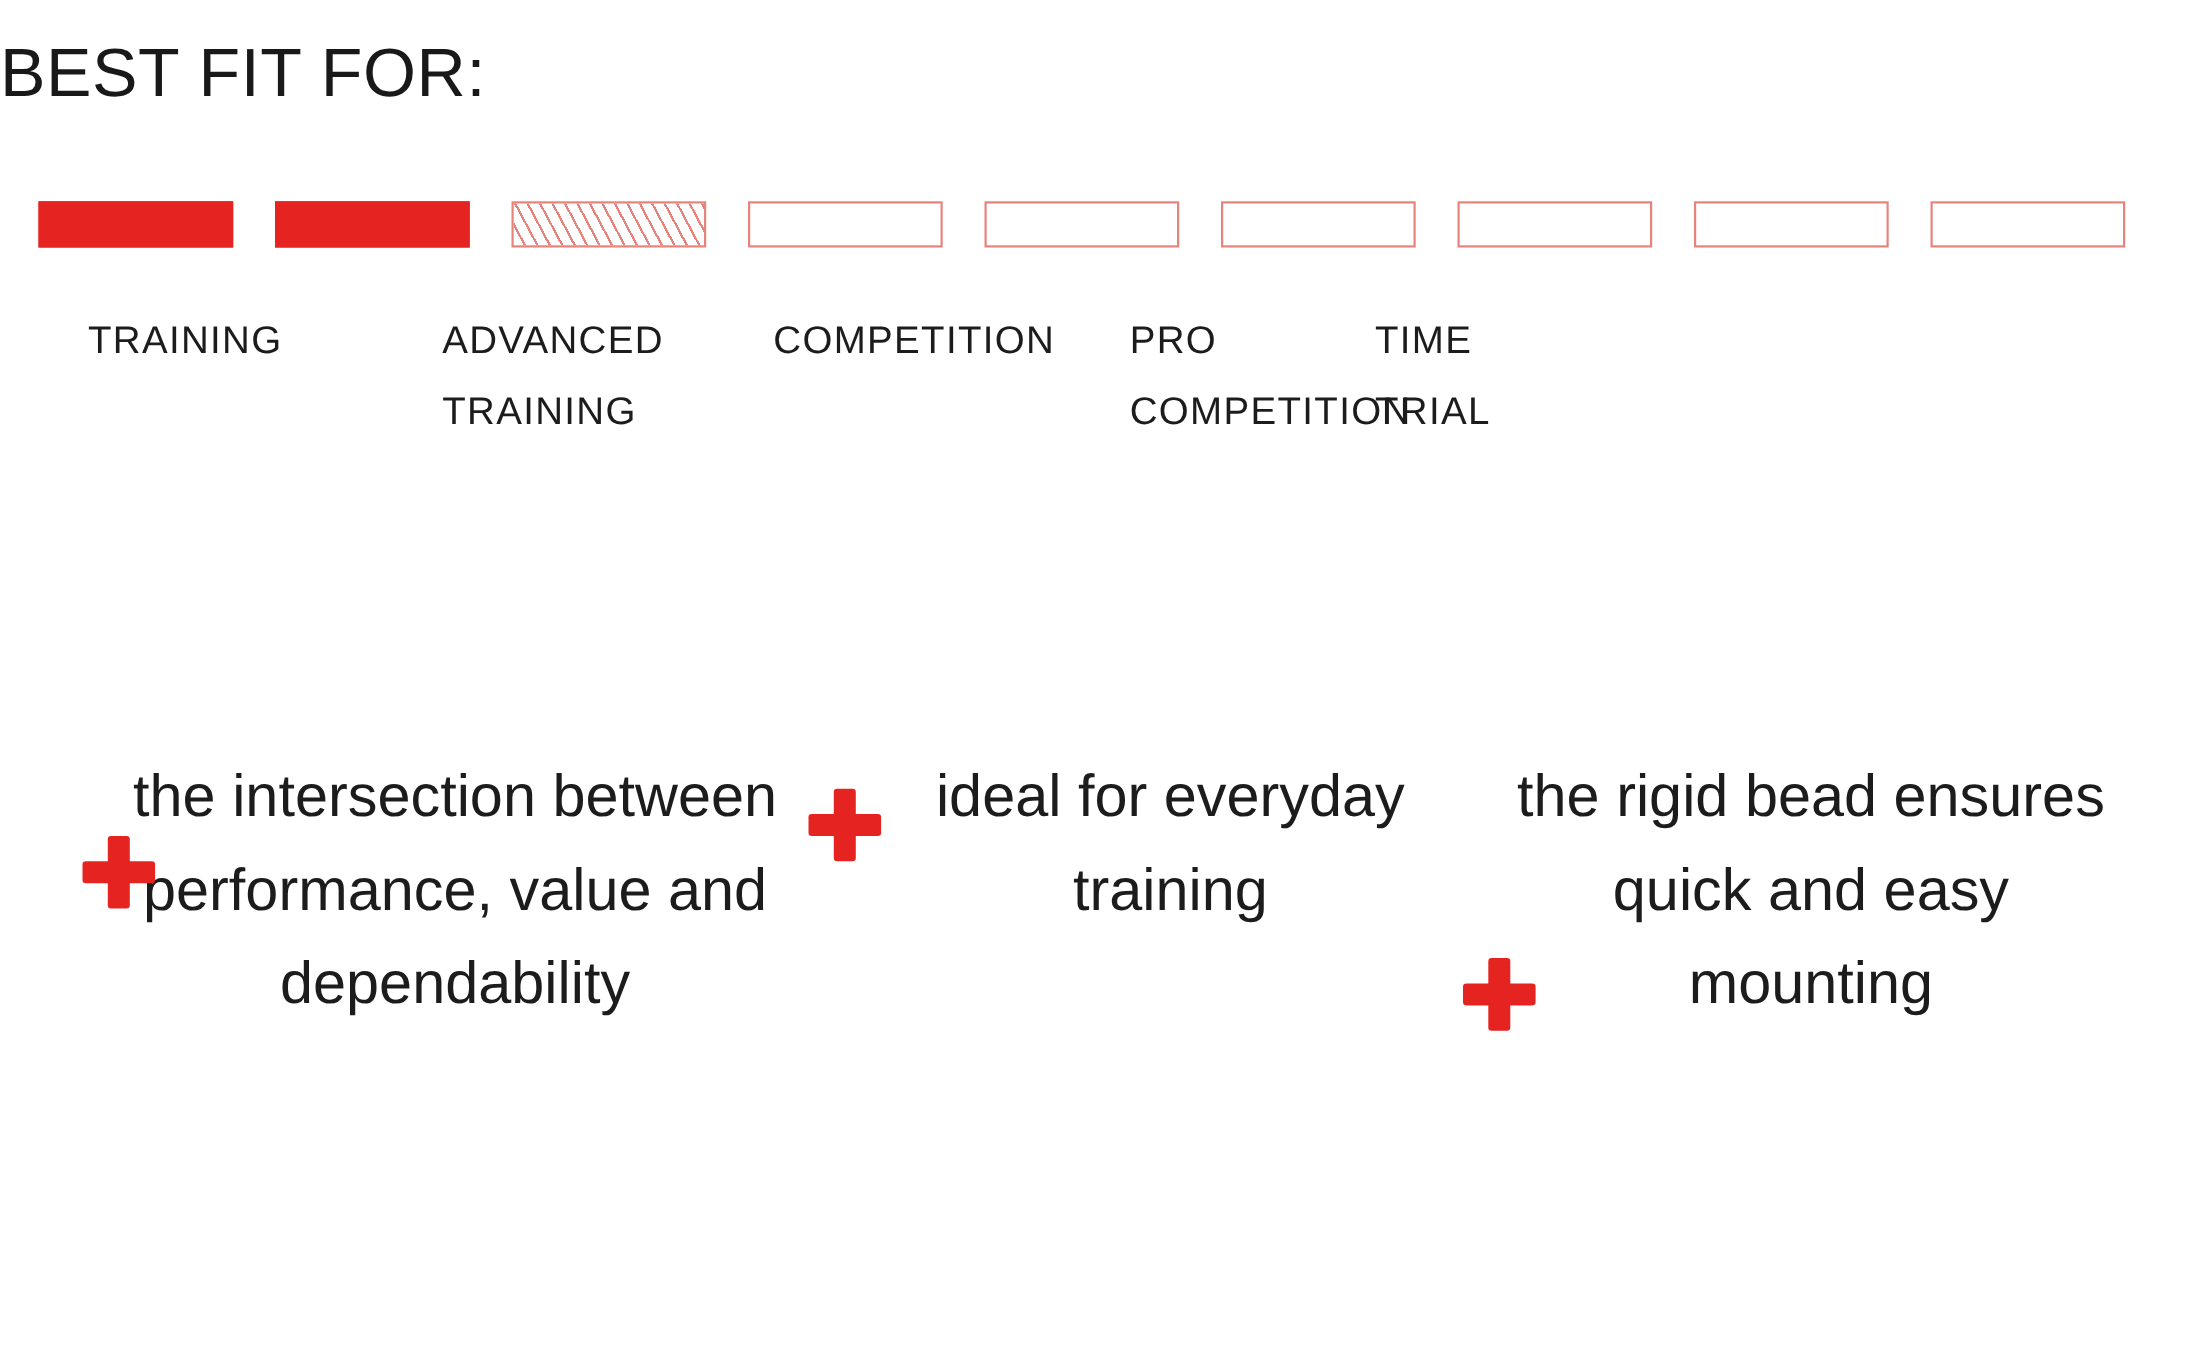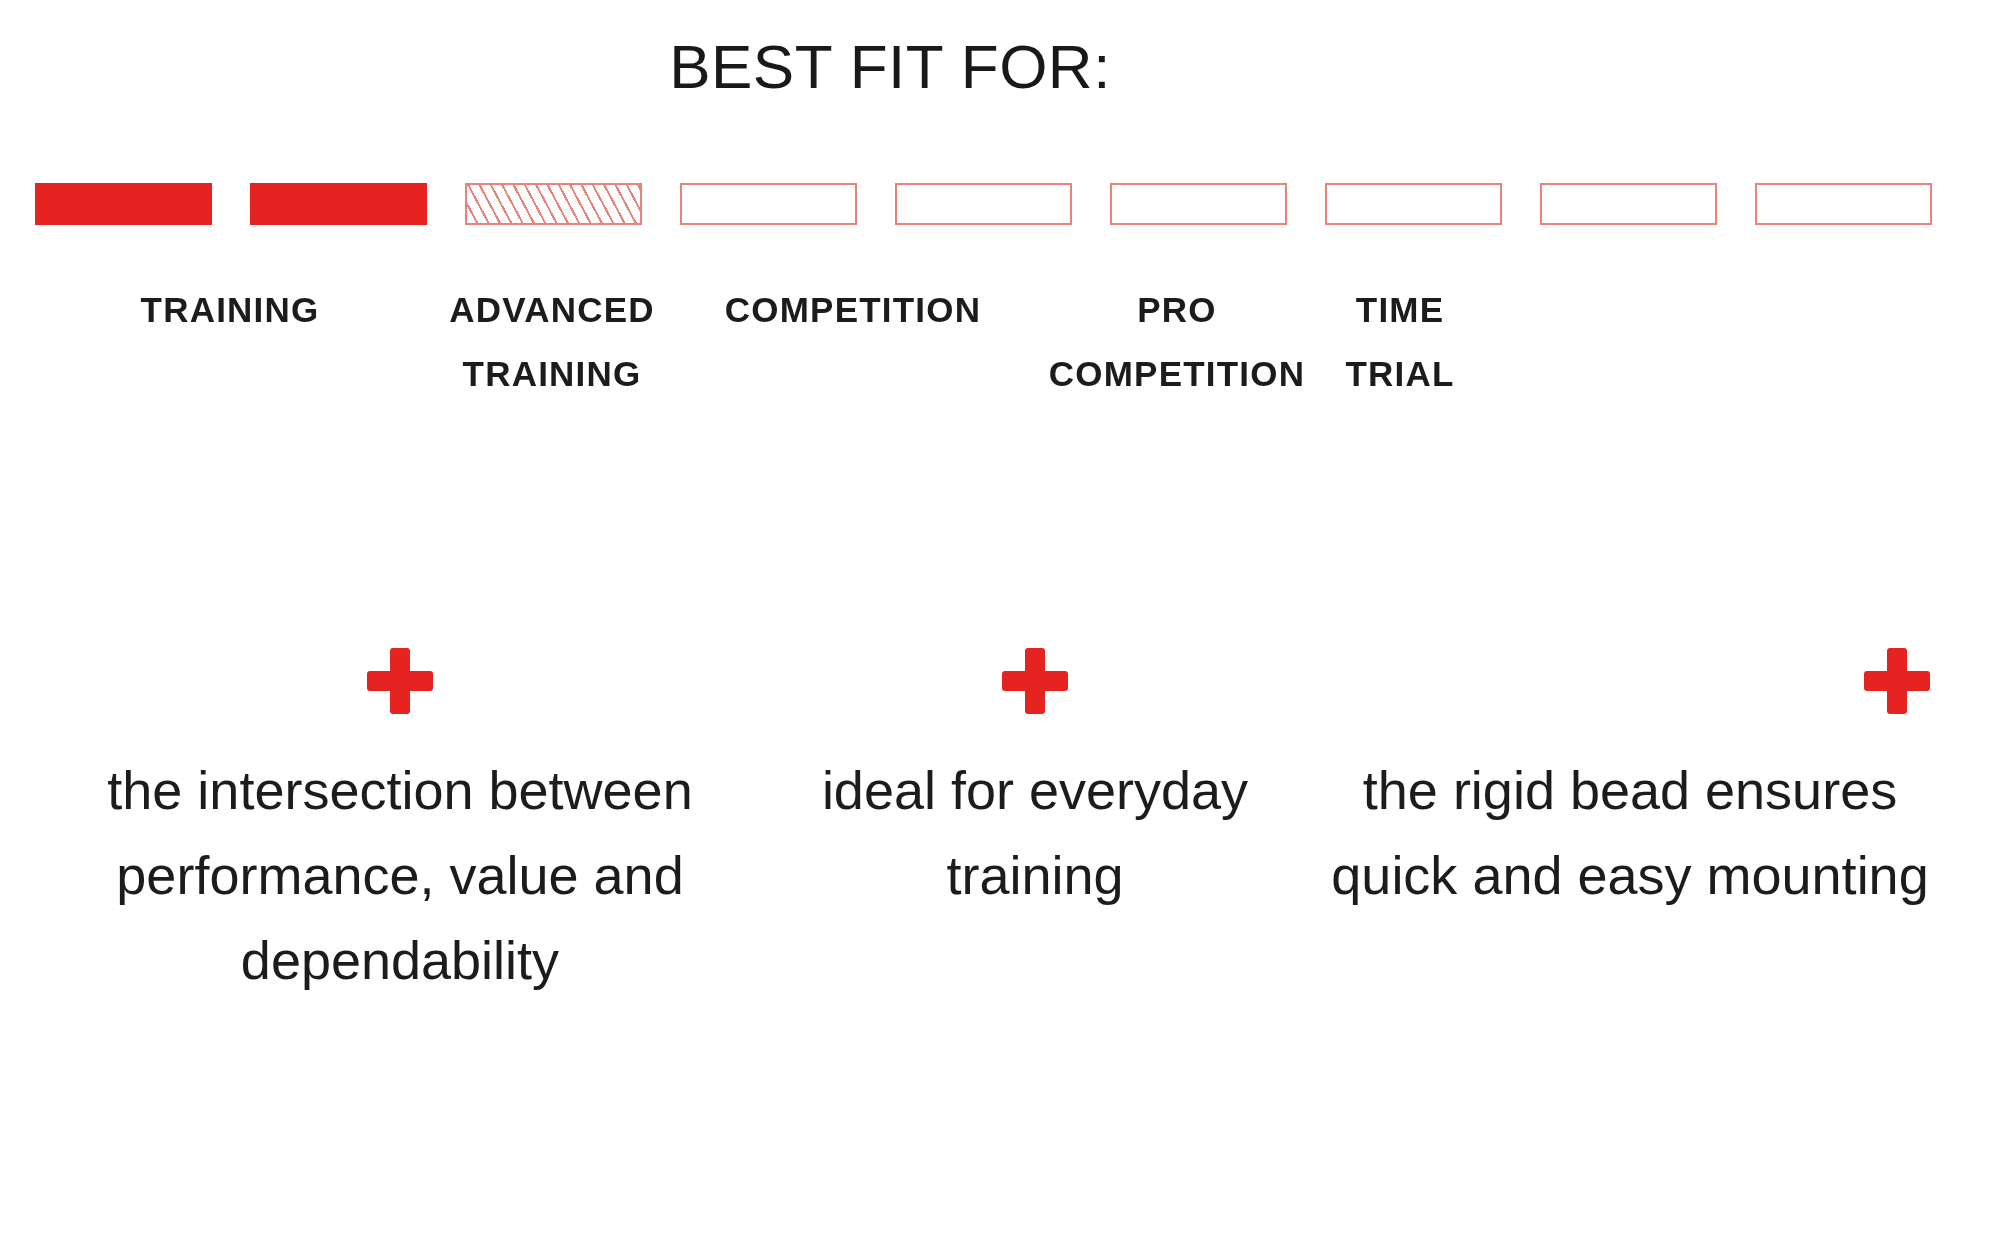--- a/index.html
+++ b/index.html
@@ -15,21 +15,21 @@
     overflow: hidden;
     position: relative;
   }
 
   
   .title {
     position: absolute;
     top: 33px;
     left: 0;
     width: 1780px;
-    text-align: center;
+    text-align: left;
     font-size: 62px;
     font-weight: 400;
     letter-spacing: 0.5px;
     color: #191919;
     line-height: 1.1;
   }
 
   
   .scale {
     position: absolute;
@@ -66,42 +66,42 @@
   .scale-labels {
     position: absolute;
     top: 278px;
     left: 0;
     width: 2000px;
     height: 120px;
   }
   .scale-label {
     position: absolute;
     top: 0;
-    text-align: center;
+    text-align: left;
     font-size: 35px;
-    font-weight: 700;
+    font-weight: 400;
     letter-spacing: 1.2px;
     line-height: 64px;
     color: #1c1c1c;
     white-space: pre-line;
   }
 
   
   .features {
     position: absolute;
     top: 648px;
     left: 0;
     width: 2000px;
     display: flex;
   }
   .feature {
     position: absolute;
     top: 0;
     display: flex;
-    flex-direction: column;
+    flex-direction: row;
     align-items: center;
   }
   .plus-icon {
     width: 66px;
     height: 66px;
     position: relative;
     display: block;
   }
   .plus-icon span {
     position: absolute;

